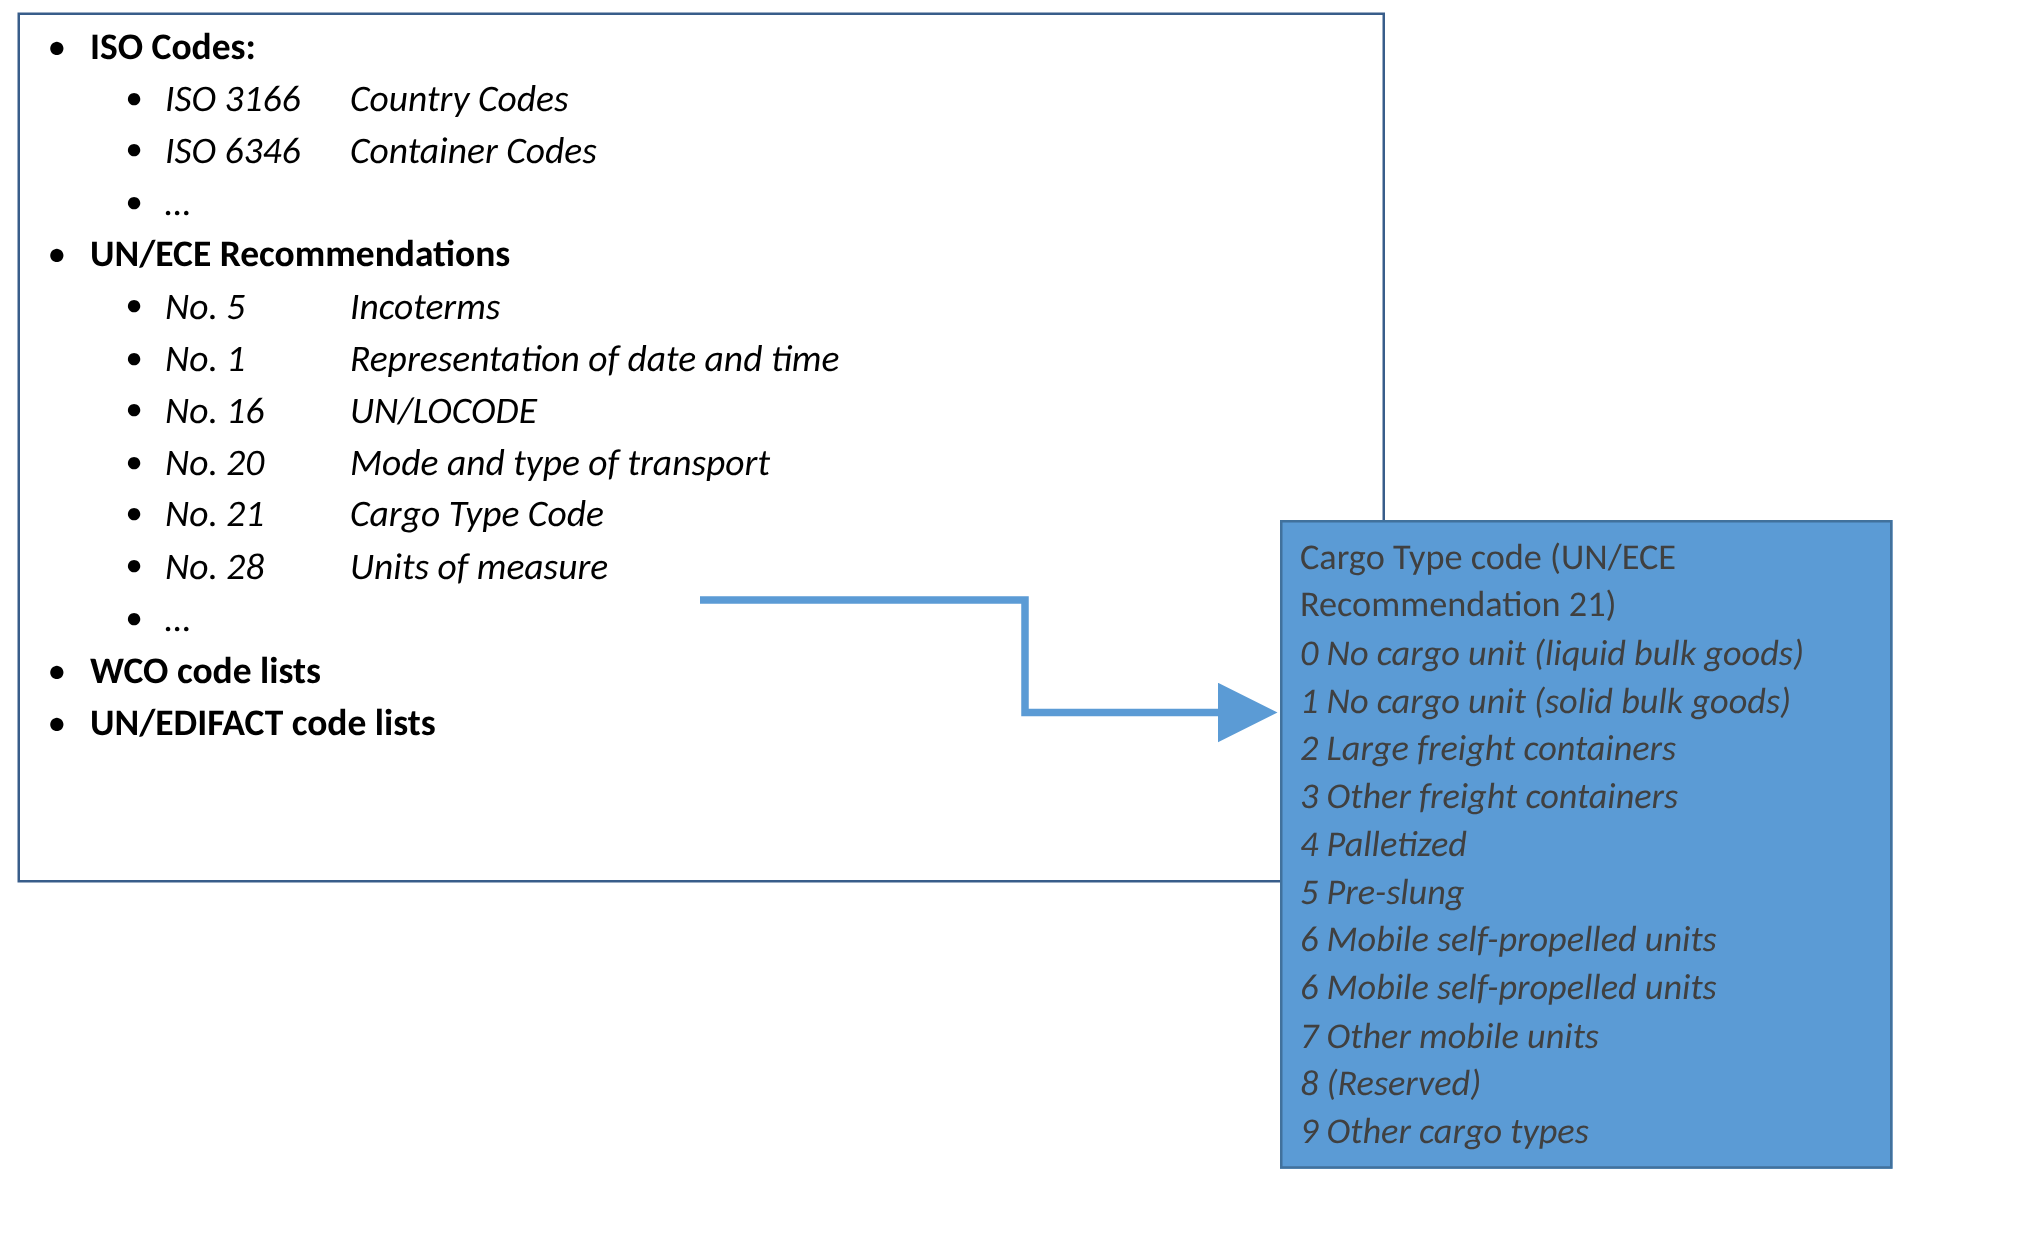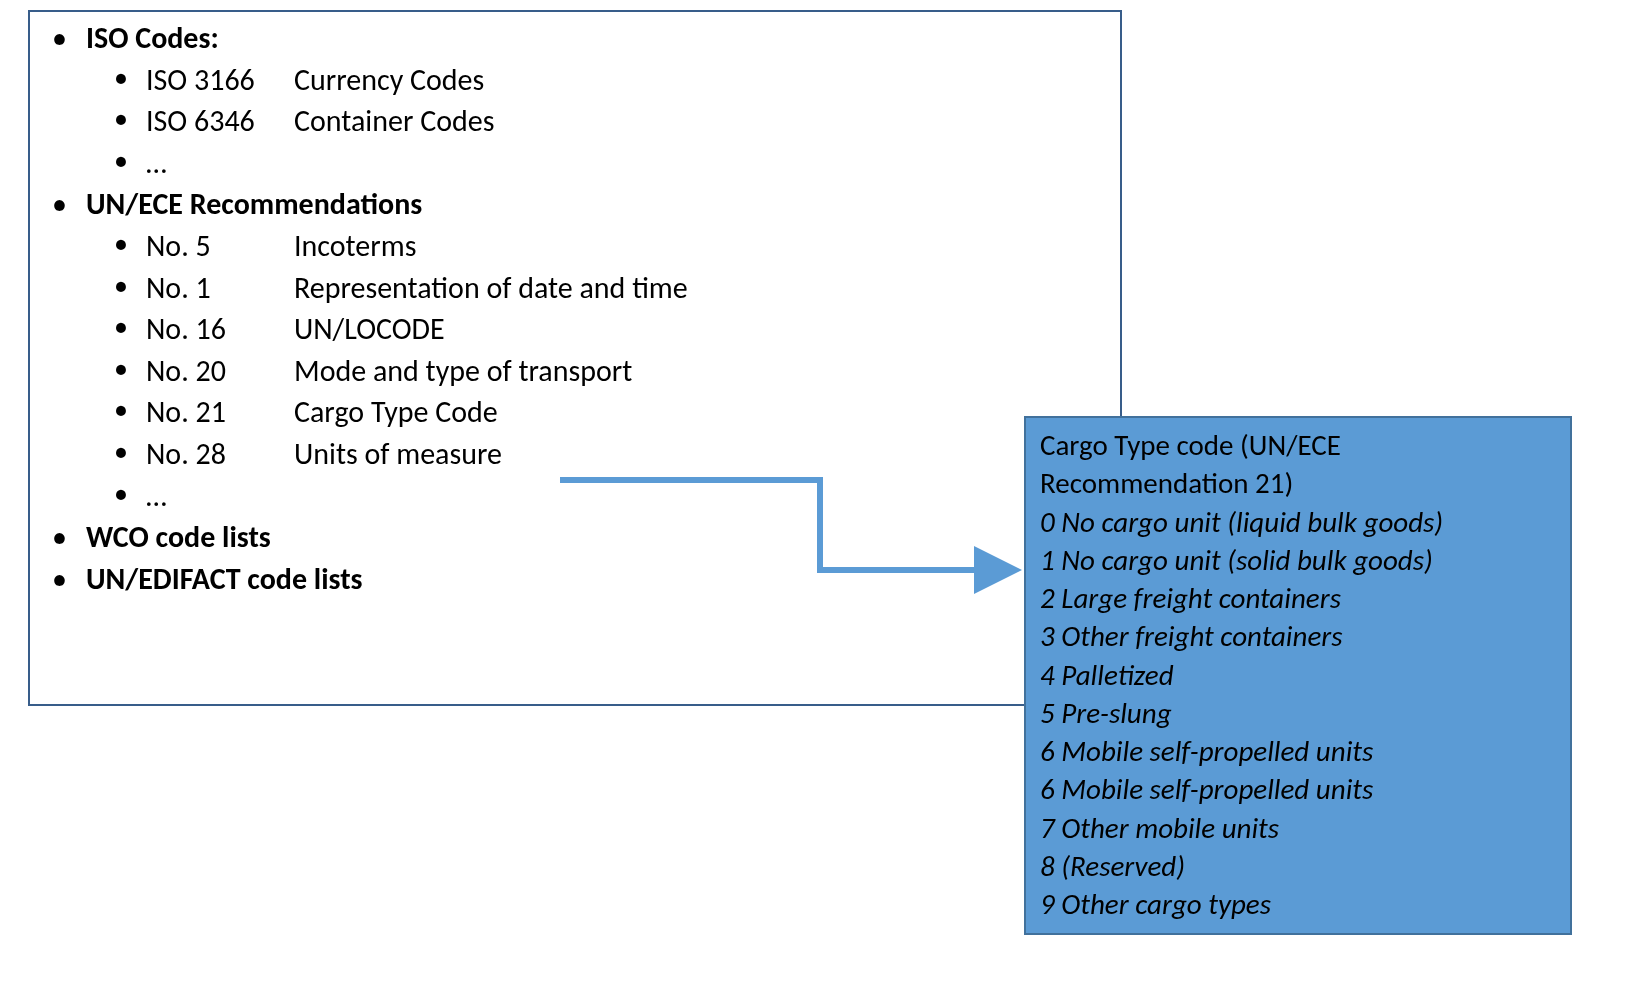--- a/index.html
+++ b/index.html
@@ -11,21 +11,21 @@
   }
   .canvas {
     position: relative;
     width: 1627px;
     height: 994px;
   }
 
   
   .left-box {
     position: absolute;
-    left: 28px;
+    left: 14px;
     top: 10px;
     width: 1094px;
     height: 696px;
     border: 2px solid #385D8A;
     box-sizing: border-box;
     padding: 6px 20px 6px 0;
     font-size: 30px;
     line-height: 1.32;
   }
   .left-box ul {
@@ -43,20 +43,21 @@
     position: absolute;
     left: 22px;
     top: 0;
     font-size: 30px;
   }
   .left-box > ul > li > .label {
     font-weight: 700;
   }
   .left-box ul ul {
     margin-top: 2px;
+    font-style: italic;
   }
   .left-box ul ul li {
     padding-left: 60px;
     position: relative;
     margin-bottom: 2px;
   }
   .left-box ul ul li::before {
     content: "•";
     position: absolute;
     left: 28px;
@@ -71,25 +72,25 @@
   .row .c1 {
     display: inline-block;
     min-width: 148px;
   }
 
   
   .right-box {
     position: absolute;
     left: 1024px;
     top: 416px;
-    width: 548px;
+    width: 490px;
     background: #5B9BD5;
     border: 2px solid #41719C;
     box-sizing: border-box;
-    color: #000000;
+    color: #404040;
     font-size: 29px;
     line-height: 1.32;
     padding: 8px 14px 10px 14px;
   }
   .right-box .title {
     margin-bottom: 0;
   }
   .right-box .entries {
     margin: 0;
     padding: 0;
@@ -116,21 +117,21 @@
 <div class="canvas">
 
   <div class="left-box">
     <ul>
 
       <li>
         <span class="label">ISO Codes:</span>
         <ul>
           <li><span class="row">
                 <span class="c1">ISO 3166</span>
-                <span>Currency Codes</span>
+                <span>Country Codes</span>
               </span></li>
           <li><span class="row">
                 <span class="c1">ISO 6346</span>
                 <span>Container Codes</span>
               </span></li>
           <li><span class="row">
                 <span class="c1">…</span>
                 <span></span>
               </span></li>
         </ul>

